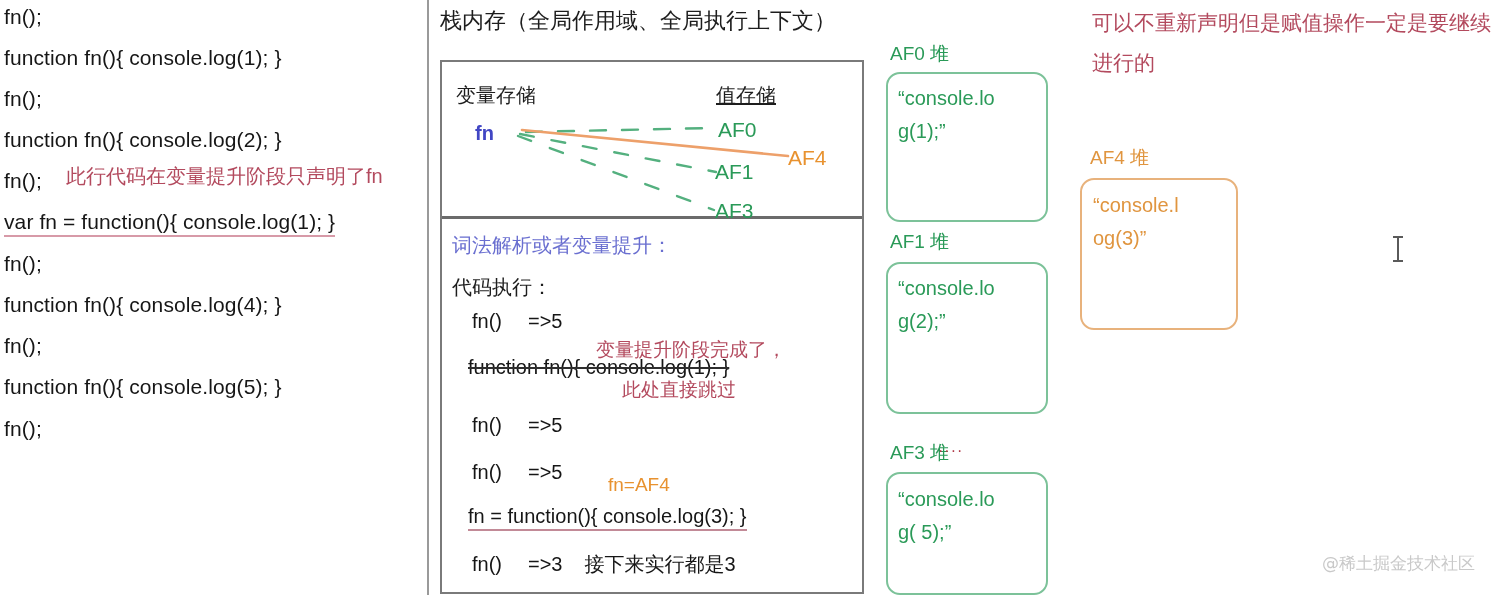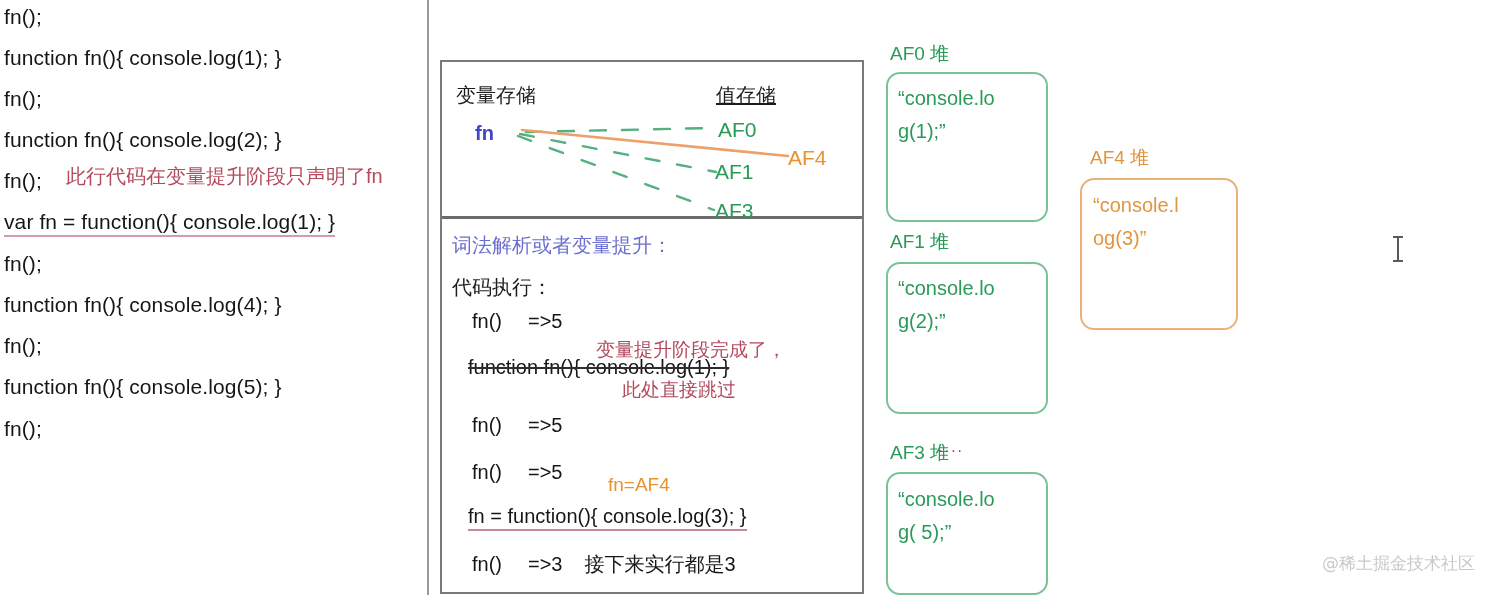--- a/index.html
+++ b/index.html
@@ -180,20 +180,21 @@
     <div class="code-line" style="left:4px;top:293px;">function fn(){ console.log(4); }</div>
     <div class="code-line" style="left:4px;top:334px;">fn();</div>
     <div class="code-line" style="left:4px;top:375px;">function fn(){ console.log(5); }</div>
     <div class="code-line" style="left:4px;top:417px;">fn();</div>
   </div>
 
   <div class="abs" id="note-left">此行代码在变量提升阶段只声明了fn</div>
 
   <div class="abs" id="column-divider"></div>
 
+  <div class="abs" id="stack-title">栈内存（全局作用域、全局执行上下文）</div>
 
   <div class="abs" id="stack-box"></div>
   <div class="abs" id="stack-inner-rule"></div>
 
   <div class="abs hdr" id="hdr-var">变量存储</div>
   <div class="abs hdr" id="hdr-val">值存储</div>
 
   <div class="abs" id="fn-label">fn</div>
 
   <svg class="abs" id="link-svg" viewBox="0 0 424 160">
@@ -254,20 +255,21 @@
   <div class="abs" id="af3-dots">····</div>
   <div class="heap-box green" id="box-af3"></div>
   <div class="heap-text green" id="txt-af3">“console.lo
 g( 5);”</div>
 
   <div class="heap-label orange" id="lbl-af4">AF4 堆</div>
   <div class="heap-box orange" id="box-af4"></div>
   <div class="heap-text orange" id="txt-af4">“console.l
 og(3)”</div>
 
+  <div class="abs" id="note-right">可以不重新声明但是赋值操作一定是要继续进行的</div>
 
   <svg class="abs" id="text-cursor" viewBox="0 0 12 28">
     <rect x="5" y="2" width="2" height="24" fill="#5a5a5a"></rect>
     <rect x="1" y="1" width="10" height="2" fill="#5a5a5a"></rect>
     <rect x="1" y="25" width="10" height="2" fill="#5a5a5a"></rect>
   </svg>
 
   <div class="abs" id="watermark">@稀土掘金技术社区</div>
 
 </div>

